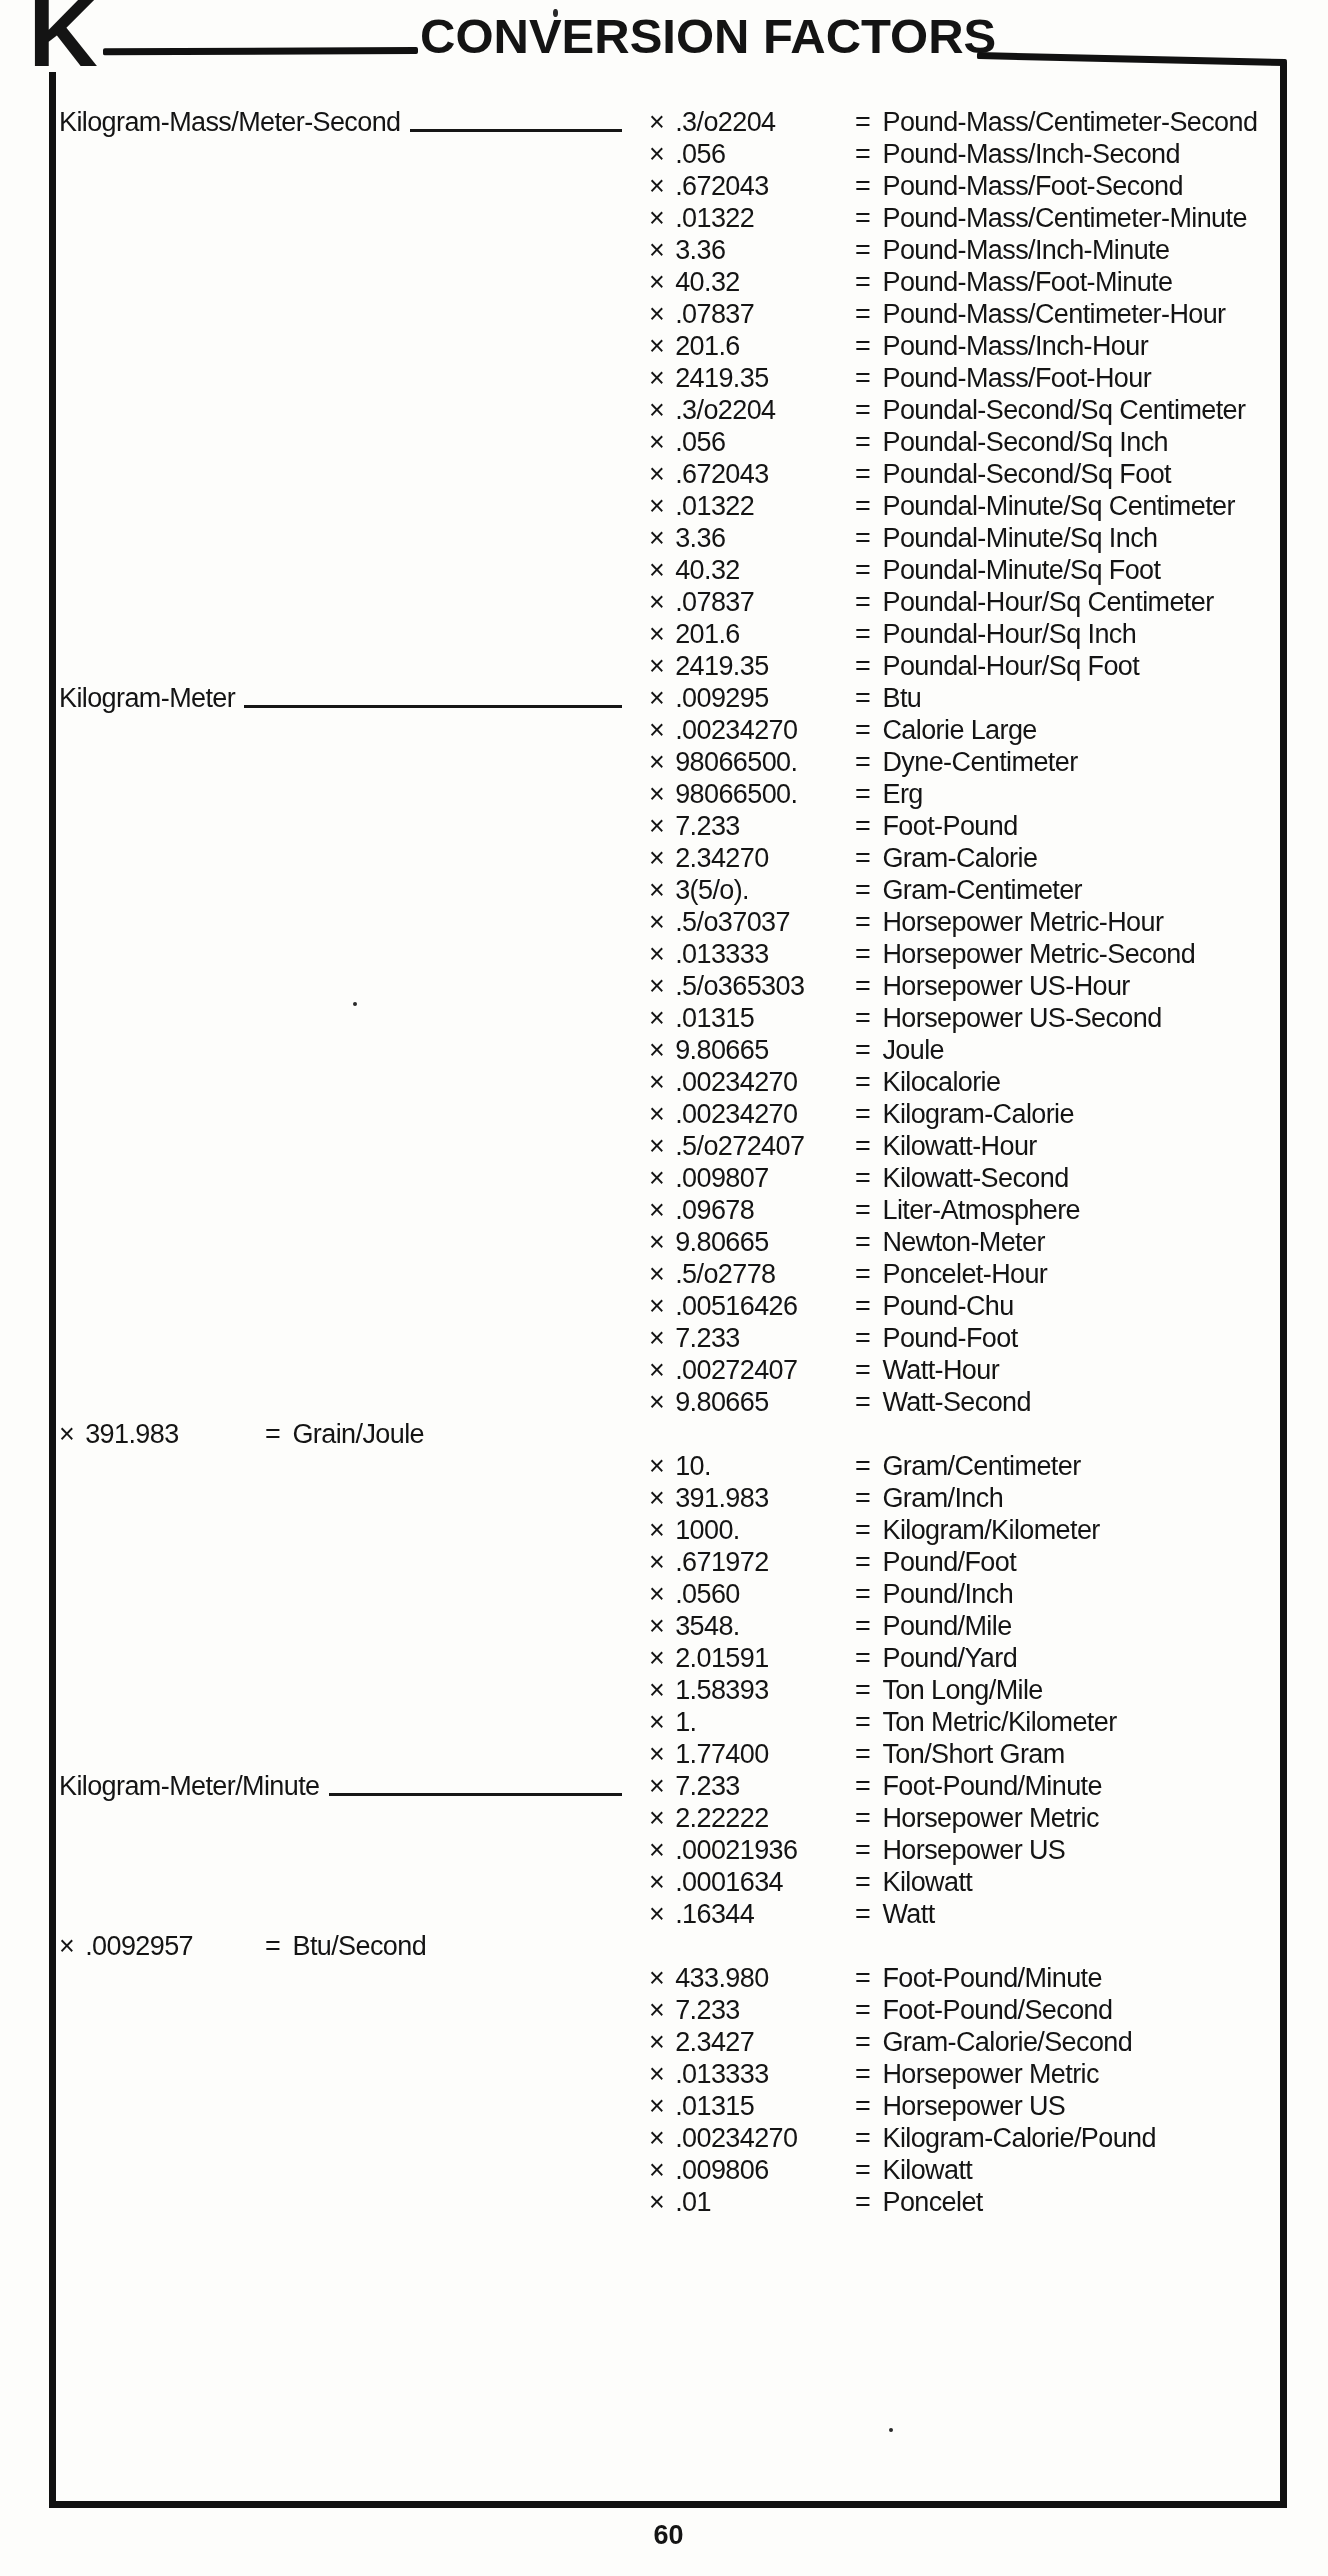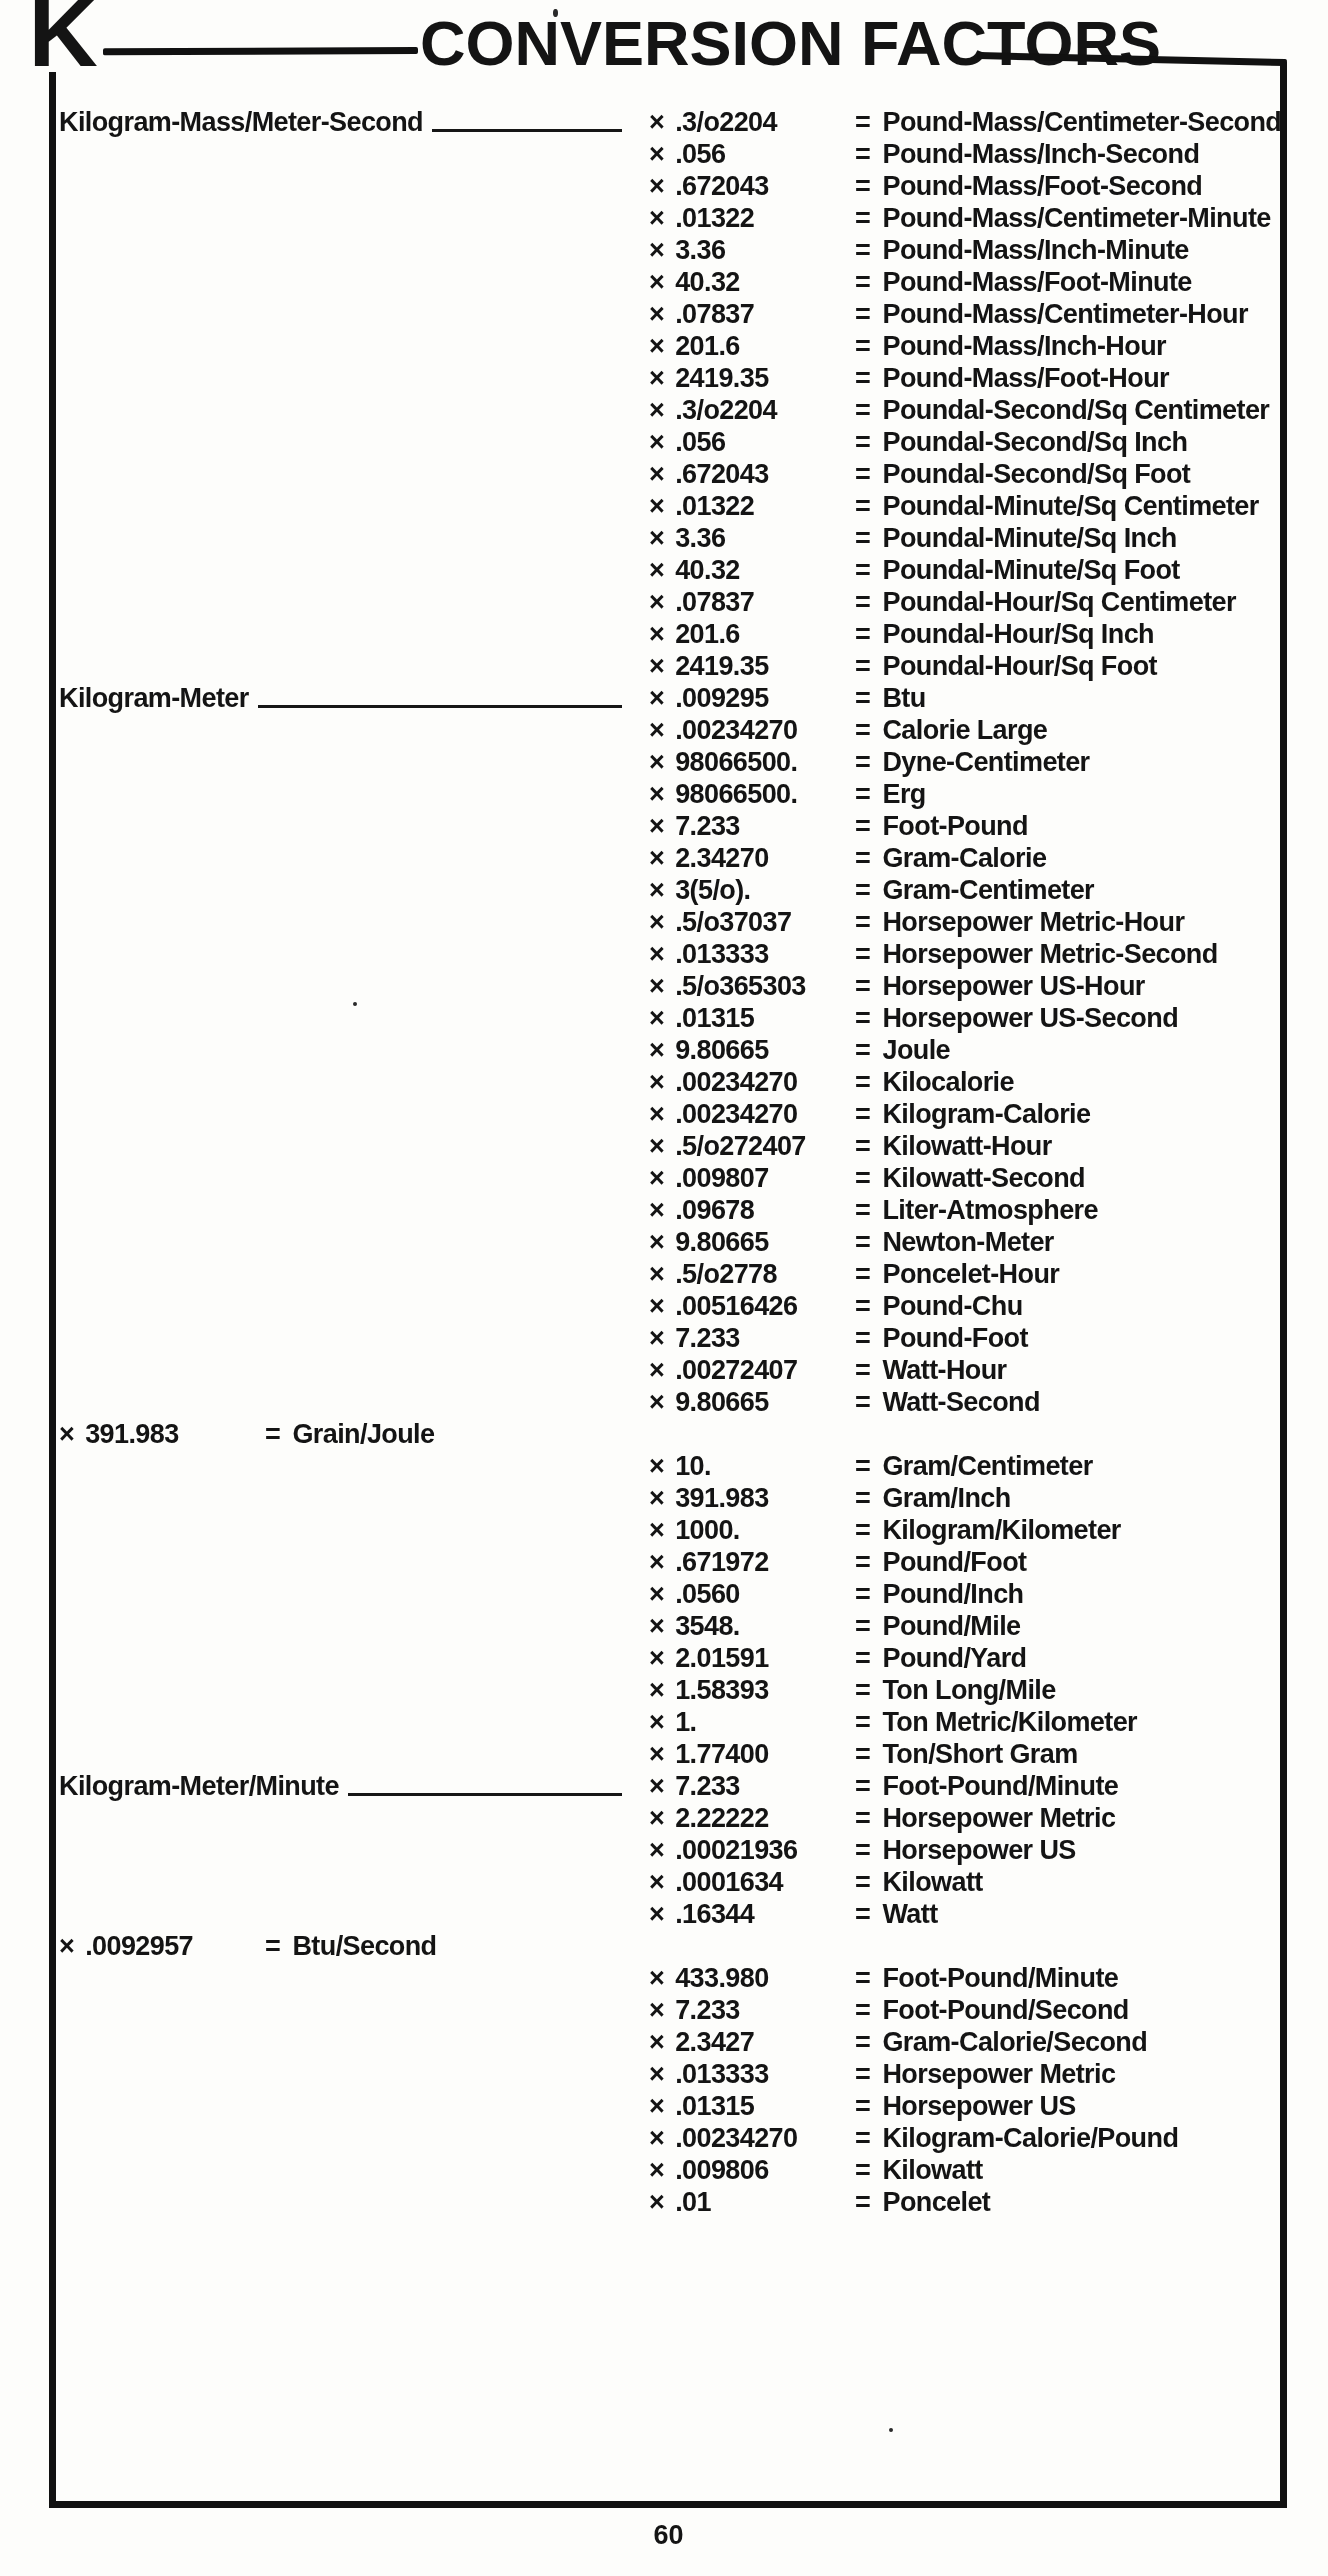--- a/index.html
+++ b/index.html
@@ -18,36 +18,36 @@
     letter-spacing:-1.3px;
   }
   .title-rule-left{
     position:absolute;left:103px;top:47px;width:315px;height:7.1px;
     background:#111;border-radius:1.9px;
     transform:rotate(-0.25deg);transform-origin:right center;
   }
   .page-title{
     position:absolute;left:420px;top:11.6px;width:562px;
     text-align:left;
-    font-size:63px;font-weight:700;letter-spacing:0px;line-height:1;
+    font-size:49px;font-weight:700;letter-spacing:0px;line-height:1;
     white-space:nowrap;
   }
   .title-rule-right{
     position:absolute;left:977px;top:52px;width:310px;height:7.1px;
     background:#111;border-radius:1.9px;
     transform:rotate(1.3deg);transform-origin:left center;
   }
   
   .border-left{position:absolute;left:49px;top:72px;width:6.5px;height:2434px;background:#111;}
   .border-right{position:absolute;left:1280px;top:62px;width:7.1px;height:2445px;background:#111;}
   .border-bottom{position:absolute;left:49px;top:2501px;width:1238px;height:6.5px;background:#111;}
   
   .rows{
     position:absolute;left:59px;top:106px;width:1218px;
-    font-size:27px;font-weight:700;letter-spacing:-0.6px;
+    font-size:27px;font-weight:400;letter-spacing:-0.6px;
   }
   .row{display:flex;height:32px;line-height:32px;white-space:nowrap;}
   .label-cell{flex:0 0 590px;display:flex;min-width:0;}
   .label-text{white-space:nowrap;}
   .leader{
     flex:1 1 auto;
     border-bottom:3.2px solid #161616;
     margin:0 27px 5.8px 9px;
   }
   .factor-cell{flex:0 0 206px;display:flex;}

